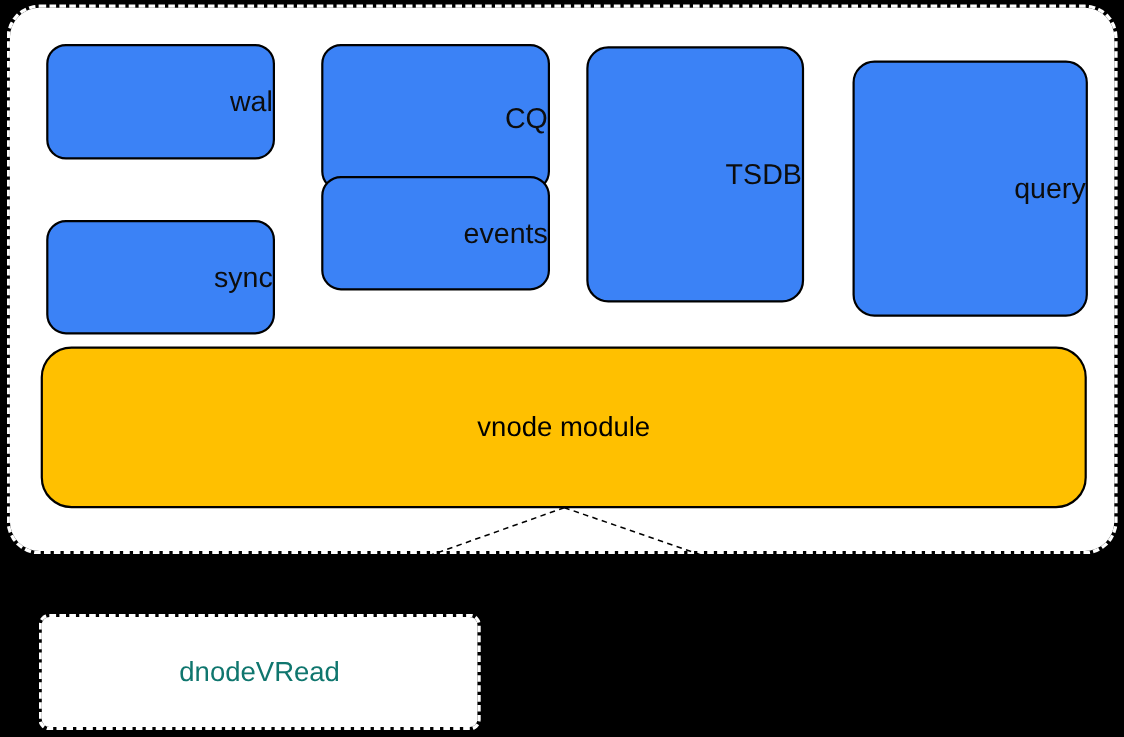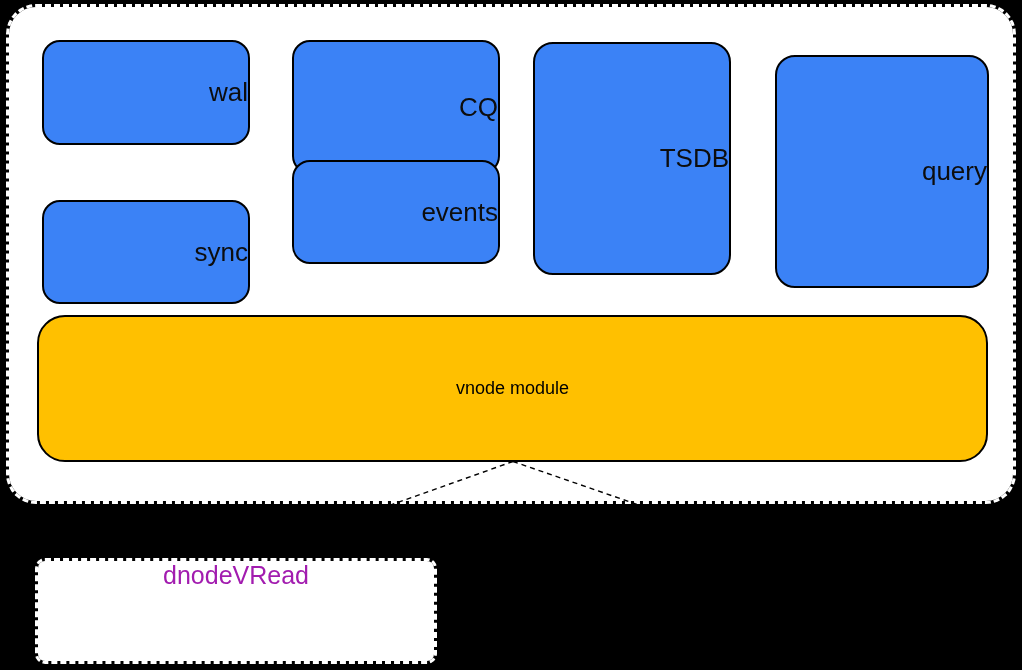--- a/index.html
+++ b/index.html
@@ -56,37 +56,37 @@
     position: absolute;
     left: 37px; top: 315px;
     width: 951px; height: 147px;
     box-sizing: border-box;
     background: #FFC000;
     border: 2.5px solid #000000;
     border-radius: 28px;
     display: flex;
     align-items: center;
     justify-content: center;
-    font-size: 18px;
+    font-size: 25px;
     color: #000000;
     z-index: 3;
   }
   
   .dnode {
     position: absolute;
     box-sizing: border-box;
     background: #ffffff;
     background-clip: padding-box;
     border: 3px dashed #ffffff;
     border-radius: 10px;
     display: flex;
-    align-items: flex-start;
+    align-items: center;
     justify-content: center;
     font-size: 25px;
-    color: #a21caf;
+    color: #0f766e;
     z-index: 3;
   }
   .dnode-read  { left: 35px;  top: 558px; width: 402px; height: 106px; }
   .dnode-write { left: 609px; top: 558px; width: 376px; height: 106px; }
   .label { white-space: nowrap; }
 </style>
 </head>
 <body>
 
 <div class="stage">

